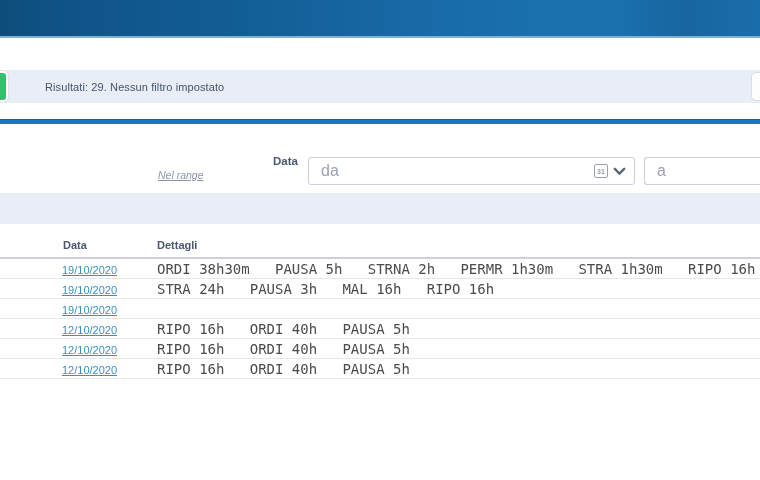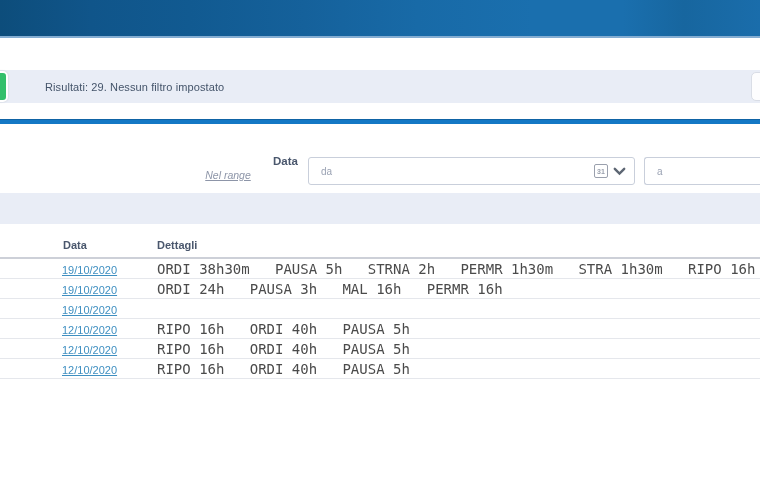--- a/index.html
+++ b/index.html
@@ -44,33 +44,33 @@
     background:#1478c5; border-top:1px solid #0f63a5;
   }
 
   
   .filter-label {
     position:absolute; left:158px; top:155px; width:140px;
     text-align:right; font-size:11.5px; font-weight:600; color:#4a576d;
   }
   .filter-sublink {
     position:absolute; left:158px; top:169px; width:140px;
-    text-align:center; font-size:10.5px; font-style:italic;
+    text-align:left; font-size:10.5px; font-style:italic;
     color:#8d95a8; text-decoration:underline; cursor:pointer;
   }
   .input-wrap {
     position:absolute; top:157px; height:28px;
     background:#fff; border:1px solid #c9cfdb; border-radius:3px;
     display:flex; align-items:center; padding:0 8px 0 12px;
   }
   .input-da { left:308px; width:327px; }
   .input-a  { left:644px; width:140px; border-right:none; border-radius:3px 0 0 3px; }
   .input-wrap input {
     flex:1; min-width:0; border:none; outline:none; background:transparent;
-    font-family:"Liberation Sans", sans-serif; font-size:10px; color:#44546a;
+    font-family:"Liberation Sans", sans-serif; font-size:16px; color:#44546a;
   }
   .input-wrap input::placeholder { color:#9aa2b3; opacity:1; }
   .cal-icon {
     width:14px; height:14px; border:1.5px solid #9aa0ad; border-radius:2px;
     font-size:7px; font-weight:700; color:#9aa0ad;
     display:flex; align-items:center; justify-content:center;
     margin-right:5px; cursor:pointer; flex:none;
   }
   .chev-icon { flex:none; cursor:pointer; display:flex; align-items:center; }
 
@@ -142,21 +142,21 @@
     <span class="th th-dettagli">Dettagli</span>
   </div>
 
   <div class="tbody">
     <div class="trow">
       <span class="td-date"><a class="date-link">19/10/2020</a></span>
       <span class="td-details">ORDI 38h30m   PAUSA 5h   STRNA 2h   PERMR 1h30m   STRA 1h30m   RIPO 16h</span>
     </div>
     <div class="trow">
       <span class="td-date"><a class="date-link">19/10/2020</a></span>
-      <span class="td-details">ORDI 24h   PAUSA 3h   MAL 16h   PERMR 16h</span>
+      <span class="td-details">STRA 24h   PAUSA 3h   MAL 16h   RIPO 16h</span>
     </div>
     <div class="trow">
       <span class="td-date"><a class="date-link">19/10/2020</a></span>
     </div>
     <div class="trow">
       <span class="td-date"><a class="date-link">12/10/2020</a></span>
       <span class="td-details">RIPO 16h   ORDI 40h   PAUSA 5h</span>
     </div>
     <div class="trow">
       <span class="td-date"><a class="date-link">12/10/2020</a></span>

